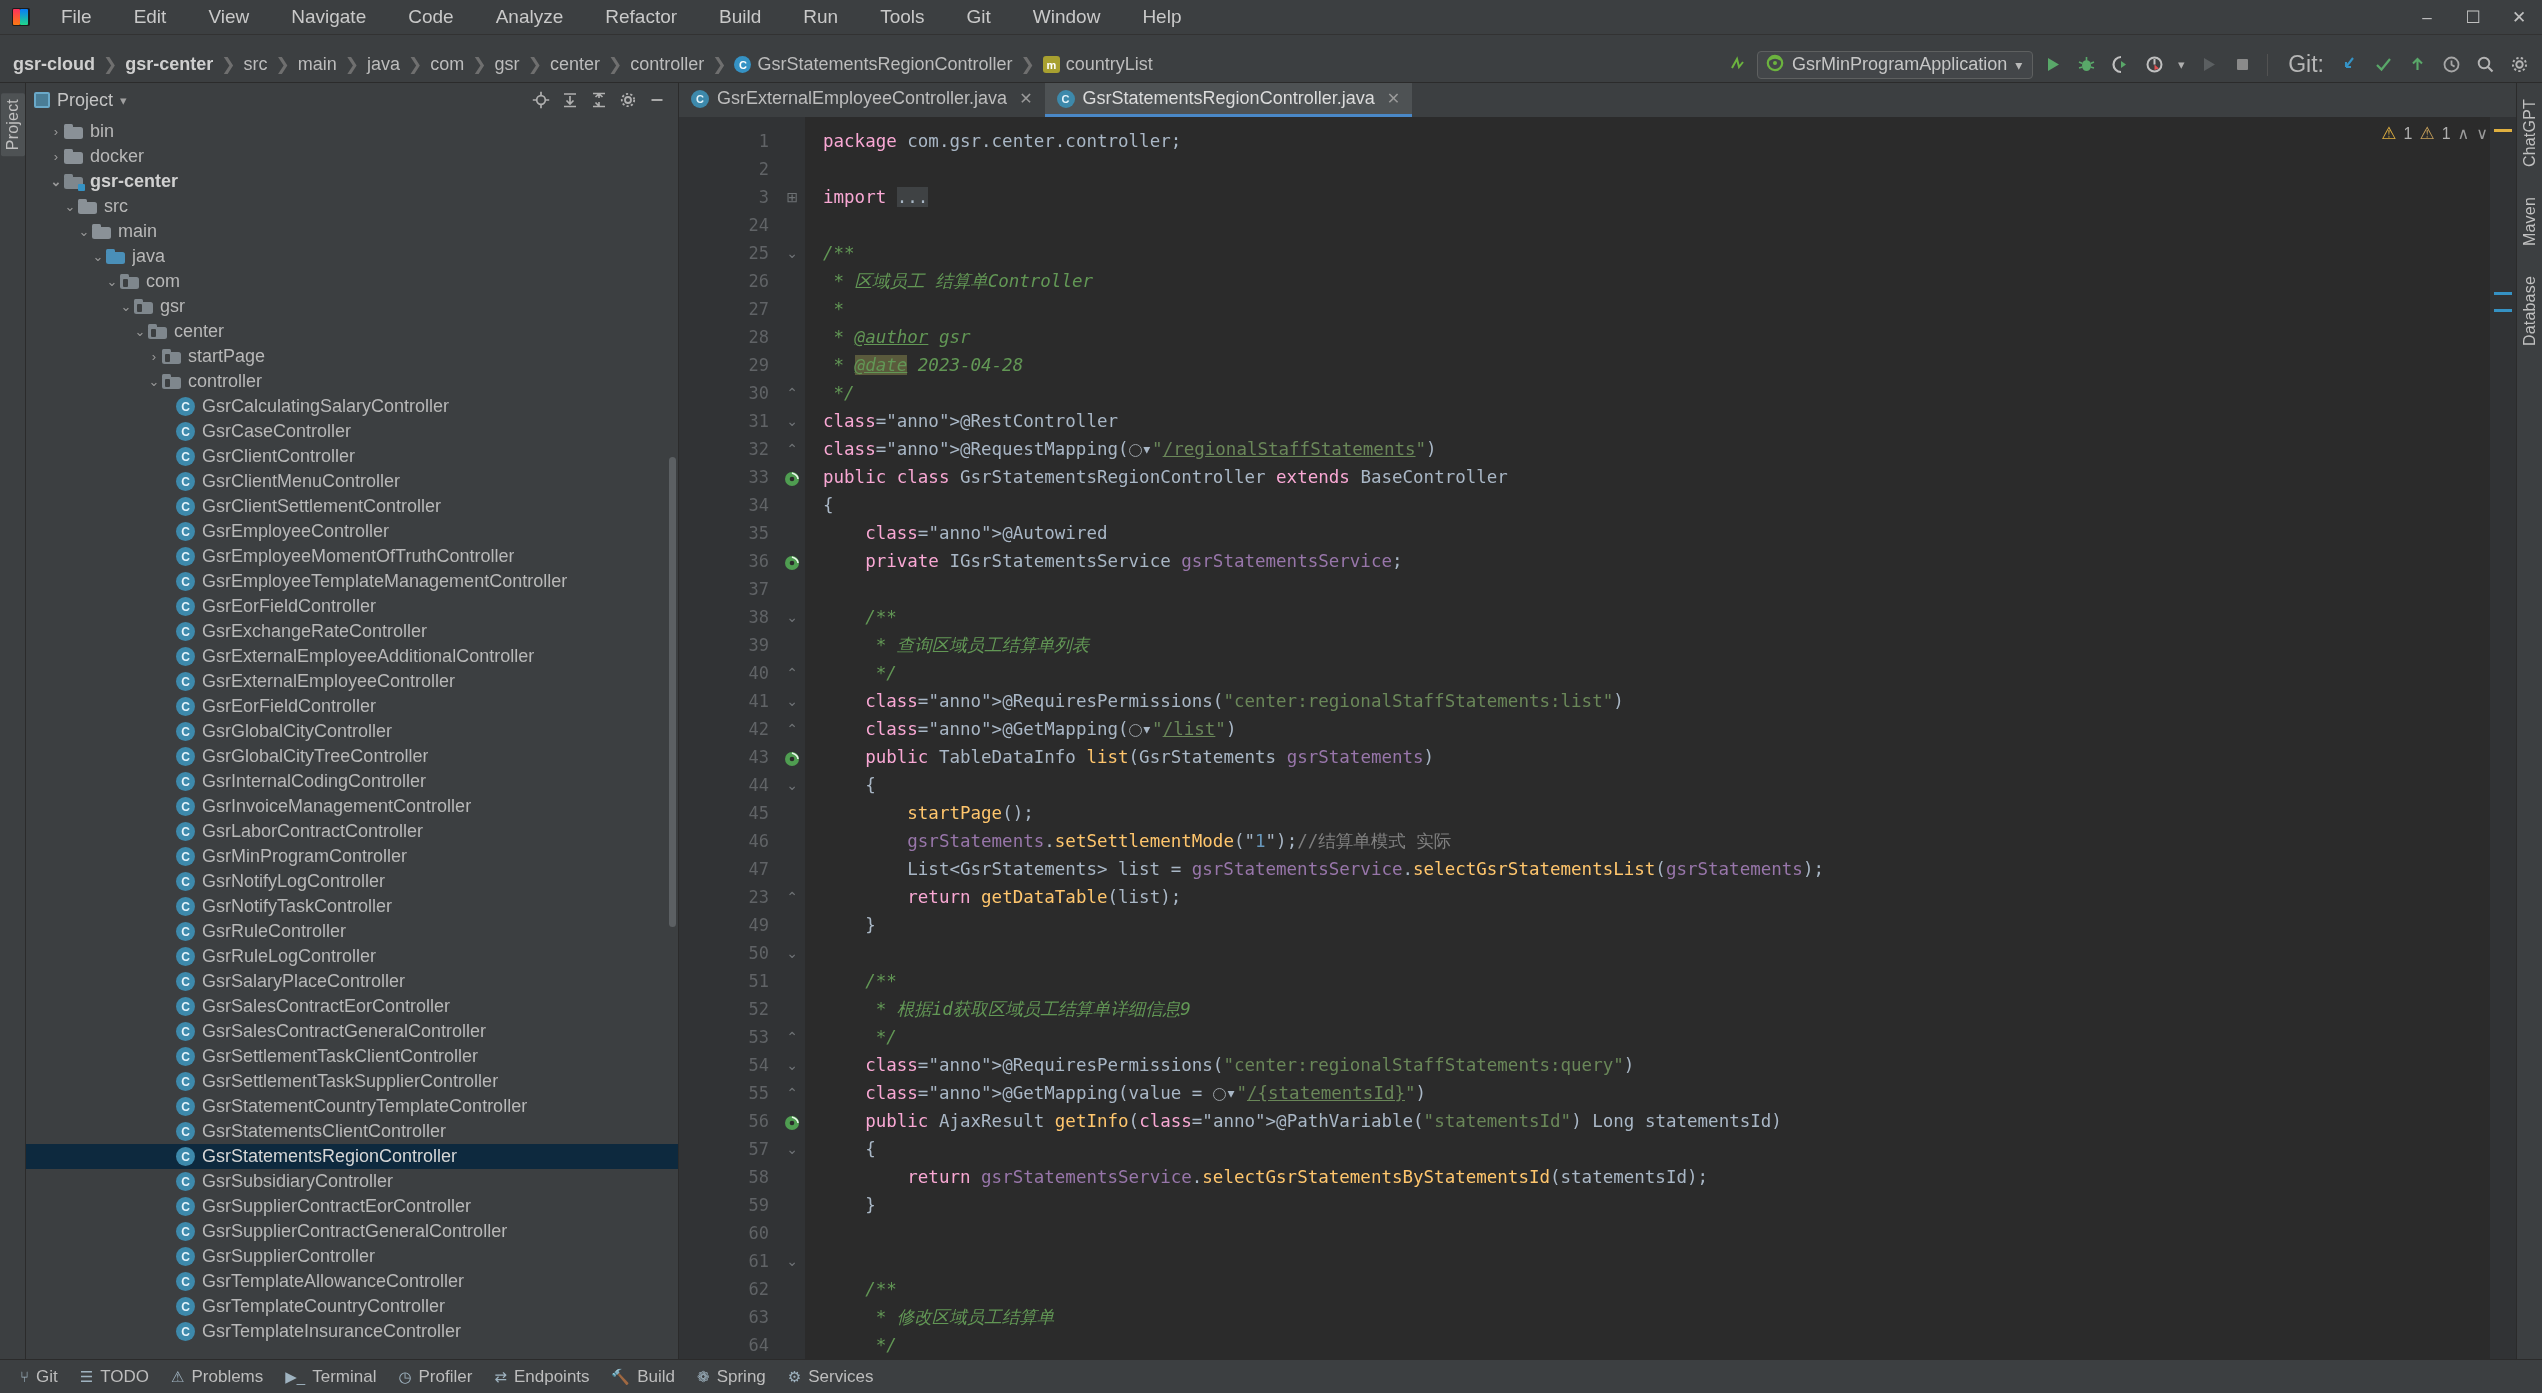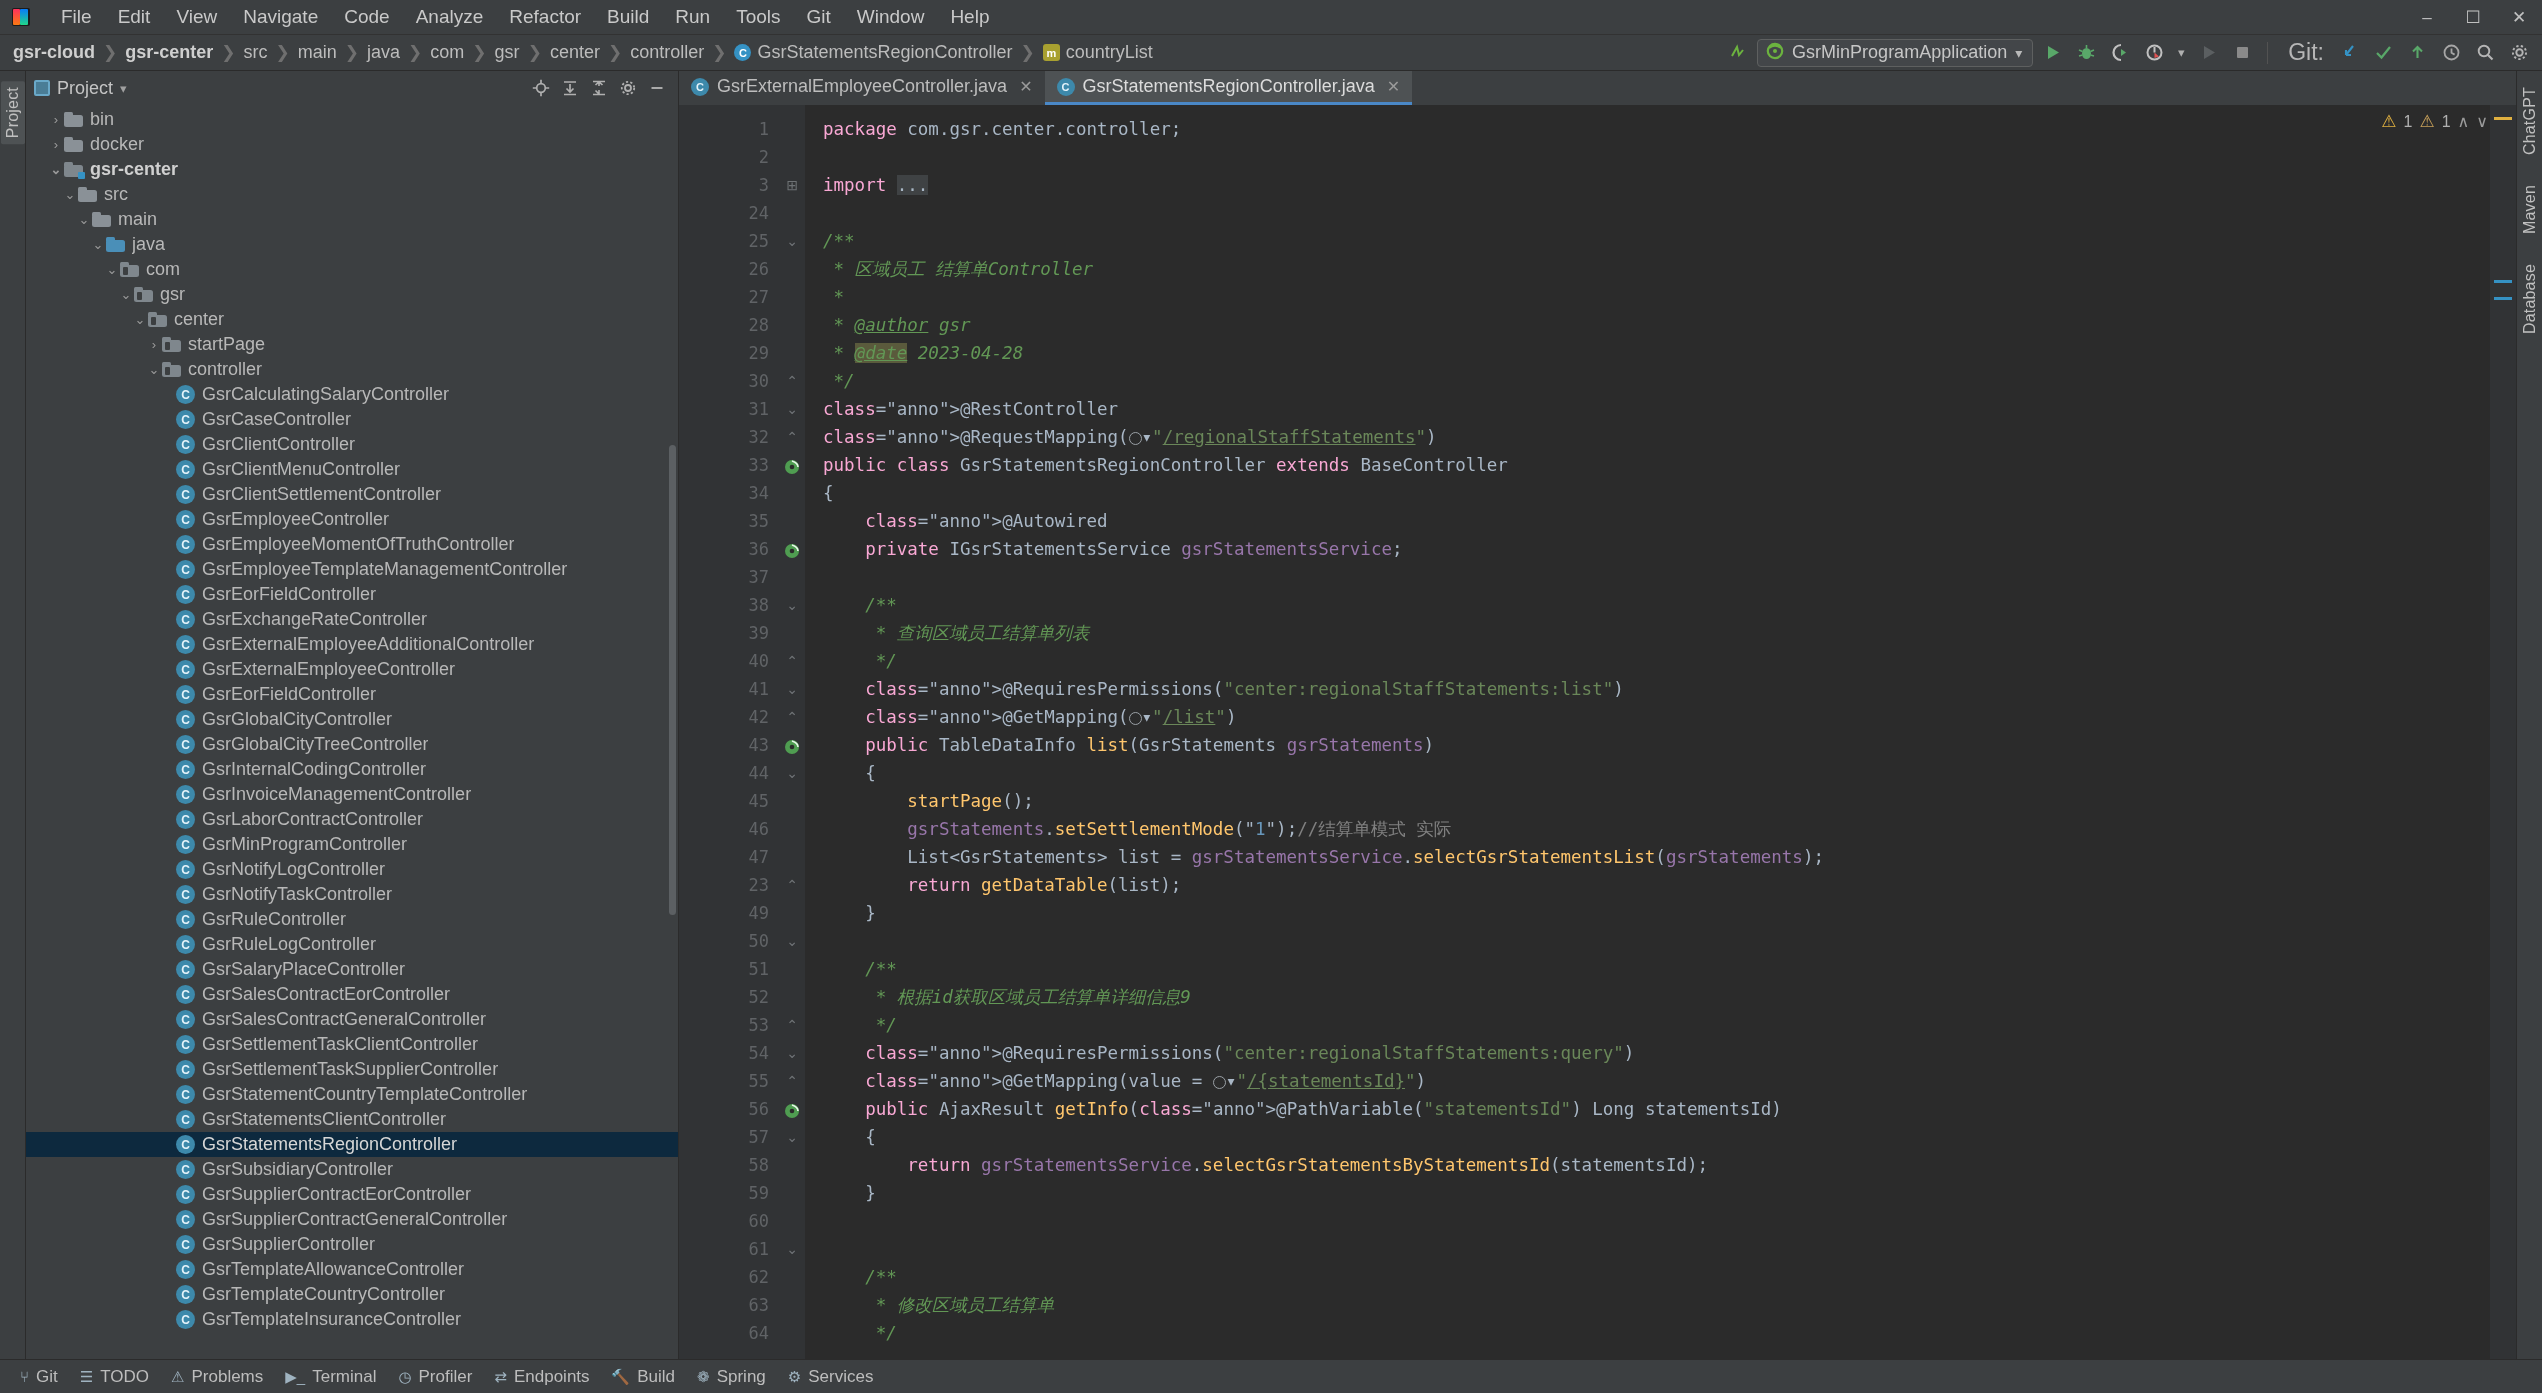--- a/index.html
+++ b/index.html
@@ -14,35 +14,35 @@
 
   
   .titlebar {
     height: 35px; background: #3c3f41; display: flex; align-items: center;
     position: relative; flex: 0 0 35px; border-bottom: 1px solid #323232;
   }
   .ij-logo { width: 28px; height: 22px; margin-left: 8px; position: relative; flex:0 0 28px;}
   .ij-logo .sq { position:absolute; left:4px; top:2px; width:18px; height:18px; background:#1b1b1b; border-radius:2px;}
   .ij-logo .b1 { position:absolute; left:5px; top:3px; width:7px; height:16px; background:linear-gradient(180deg,#fe315d,#f97a12); border-radius:1px;}
   .ij-logo .b2 { position:absolute; left:12px; top:3px; width:8px; height:16px; background:linear-gradient(180deg,#087cfa,#21d789); border-radius:1px;}
-  .menu { display: flex; align-items:center; gap: 0px; margin-left: 12px; }
+  .menu { display: flex; align-items:center; gap: 16px; margin-left: 12px; }
   .menu-item {
     font-size: 19px; color: #c9c9c9; padding: 3px 13px; cursor: default; white-space:nowrap;
   }
   .win-title {
     position:absolute; left:0; right:0; text-align:center;
     font-size: 19px; color: #9a9a9a; pointer-events:none;
   }
   .win-buttons { position:absolute; right:0; top:0; height:35px; display:flex; align-items:center; }
   .wb { width: 46px; height:35px; display:flex; align-items:center; justify-content:center; color:#c0c0c0; font-size:17px;}
 
   
   .toolbar {
     height: 36px; flex: 0 0 36px; display:flex; align-items:center;
-    background:#3c3f41; padding-left: 6px; border-bottom: 1px solid #2b2b2b;
+    background:#3c3f41; padding-left: 6px; border-bottom: 1px solid #2b2b2b; margin-top: 12px;
   }
   .crumbs { display:flex; align-items:center; height: 36px; }
   .crumb {
     font-size: 18px; color:#bcbcbc; padding: 2px 7px; display:flex; align-items:center; gap:6px;
     white-space:nowrap;
   }
   .crumb.bold { font-weight: bold; color:#cfcfcf;}
   .crumb-sep { color:#6f6f6f; font-size: 17px; padding: 0 1px; }
   .cicon {
     width:17px;height:17px;border-radius:50%;background:#3592c4;color:#fff;

